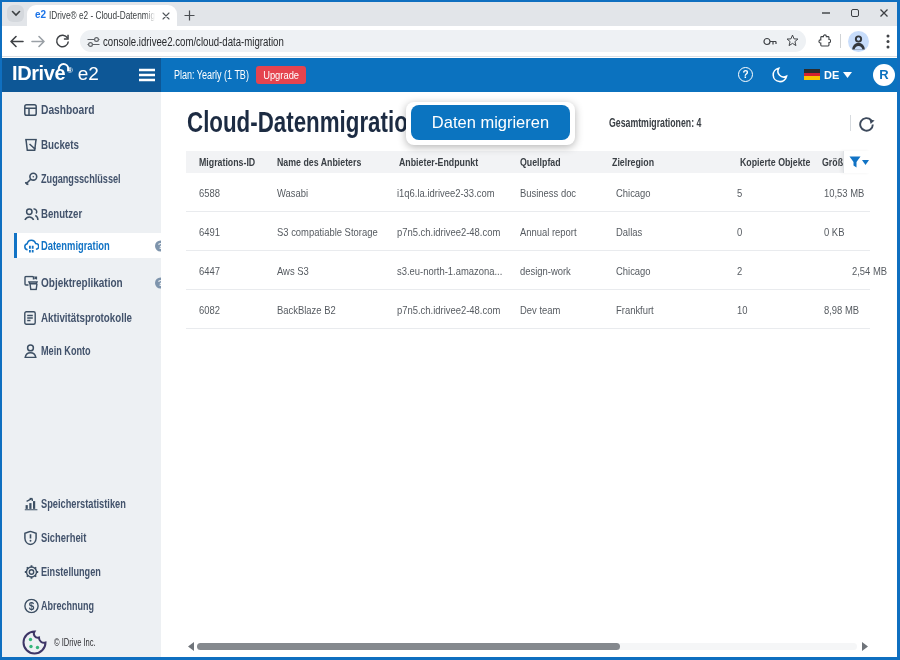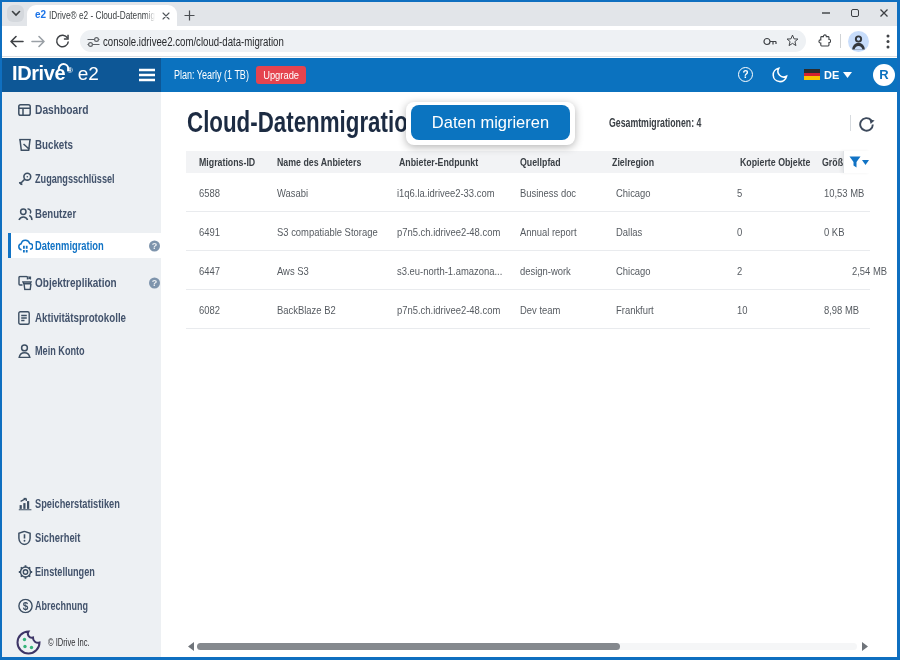--- a/index.html
+++ b/index.html
@@ -20,21 +20,21 @@
   
   #toolbar { position:absolute; left:2px; top:26px; right:3px; height:31px; background:#fff; border-bottom:1px solid #dcdfe3; }
   #omni { position:absolute; left:78px; top:4px; width:726px; height:22px; border-radius:11px; background:#eef1f4; }
 
   
   #apphead { position:absolute; left:2px; top:58px; right:3px; height:50px; background:#0b72bf; }
   #appheadleft { position:absolute; left:0; top:0; width:159px; height:34px; background:#0d5796; }
 
   
   #sidebar { position:absolute; left:2px; top:92px; width:159px; bottom:3px; background:#edf0f3; }
-  .sbitem { position:absolute; left:6px; width:100%; height:34px; }
+  .sbitem { position:absolute; left:12px; width:100%; height:34px; }
   .sbitem .ic { position:absolute; left:10px; top:50%; transform:translateY(-50%); }
   .sbitem .lb { position:absolute; left:27px; top:50%; transform:translateY(-50%); font-weight:bold; font-size:12.5px; color:#42526b; white-space:nowrap; }
   .sbitem .lb > span { display:inline-block; transform-origin:left center; }
   .help { position:absolute; right:7px; top:50%; transform:translateY(-50%); width:11px; height:11px; border-radius:50%; background:#7e94ac; color:#edf0f3; font-size:9px; font-weight:bold; text-align:center; line-height:11.5px; }
   .active { background:#fff; }
   .active::before { content:""; position:absolute; left:0; top:0; width:3px; height:100%; background:#1173c5; }
   .active .lb { color:#1173c5; }
 
   
   #content { position:absolute; left:161px; top:92px; right:3px; bottom:3px; background:#fff; }

